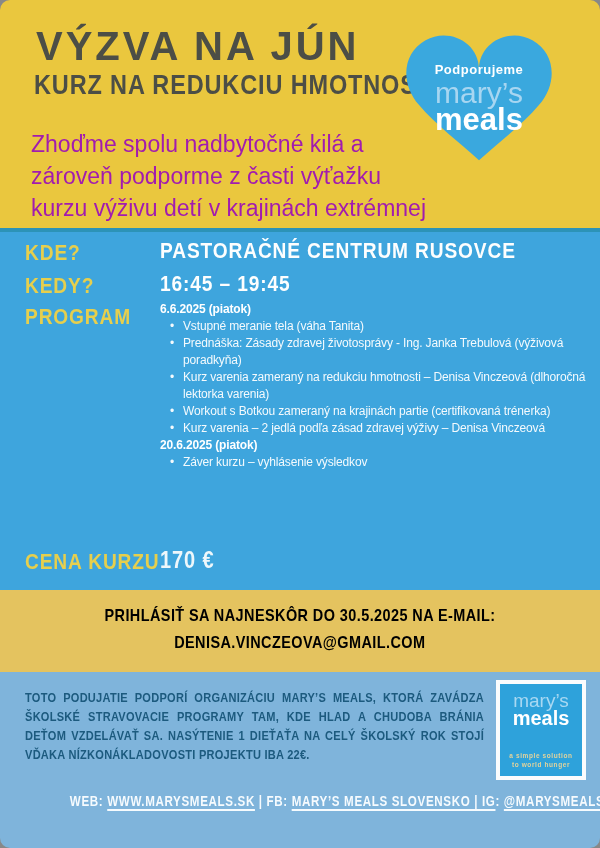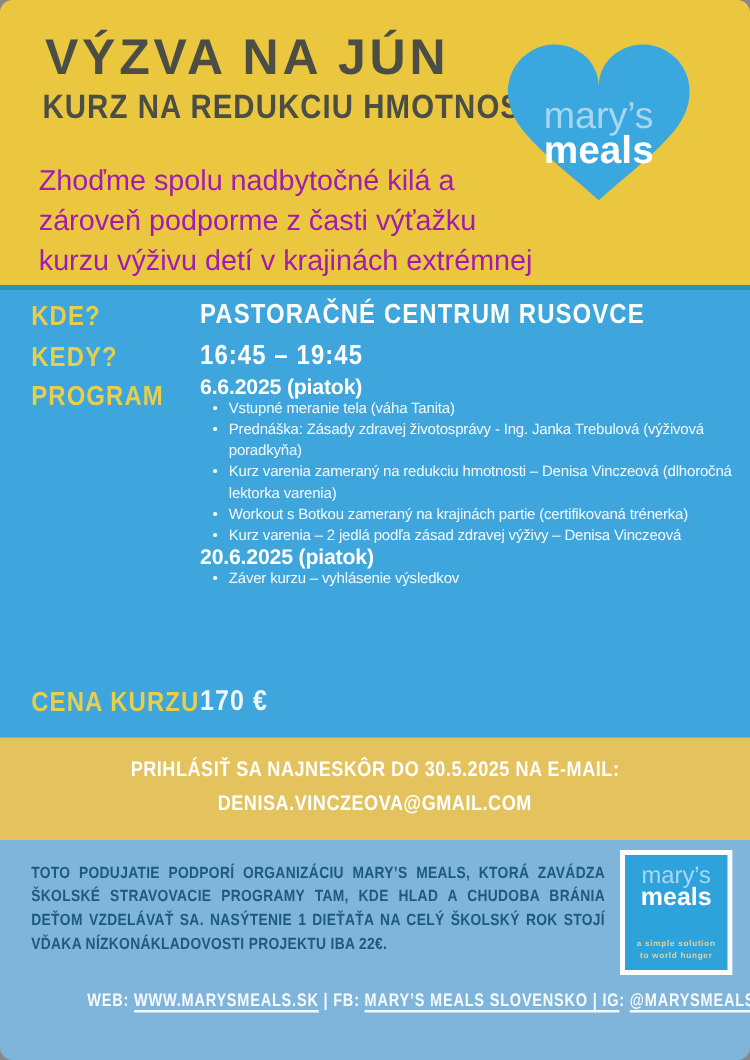--- a/index.html
+++ b/index.html
@@ -32,30 +32,30 @@
   
   .sec-main { left:0; top:232px; width:600px; height:358px; background:#3EA5DD; }
   .lbl { font-size:22px; font-weight:700; letter-spacing:1px; color:#E6CF4D; white-space:nowrap;
          transform:scaleX(0.87); transform-origin:0 0; }
   .val { font-size:22px; font-weight:700; letter-spacing:1px; color:#FDFEFE; white-space:nowrap;
          transform:scaleX(0.87); transform-origin:0 0; }
   .lbl-kde { left:25px; top:240px; }  .val-kde { left:160px; top:238px; }
   .lbl-kedy { left:25px; top:273px; } .val-kedy { left:160px; top:271px; }
   .lbl-program { left:25px; top:304px; }
   .program { left:160px; top:301px; width:432px; font-size:12px; line-height:17px; color:#F4FAFD; letter-spacing:-0.15px; }
-  .prog-date { font-weight:700; font-size:17px; color:#FFFFFF; }
+  .prog-date { font-weight:700; font-size:12px; color:#FFFFFF; }
   .prog-items { list-style:none; margin:0; padding:0 0 0 10px; }
   .prog-items li { position:relative; padding-left:13px; }
   .prog-items li::before { content:'•'; position:absolute; left:0; top:0; }
   .lbl-cena { left:25px; top:549px; }
   .val-cena { left:160px; top:547px; font-size:23px; color:#EDF7FB; }
 
   
   .sec-band { left:0; top:590px; width:600px; height:82px; background:#E4C35F; }
-  .band-row { left:0; width:600px; text-align:center; color:#ffffff; white-space:nowrap; }
+  .band-row { left:0; width:600px; text-align:center; color:#000000; white-space:nowrap; }
   .band-row span { display:inline-block; transform:scaleX(0.85); transform-origin:50% 50%;
                    font-size:17px; font-weight:700; letter-spacing:0.5px; }
   .band-line1 { top:606px; }
   .band-line2 { top:633px; }
 
   
   .sec-bottom { left:0; top:672px; width:600px; height:176px; background:#7FB4DB; }
   .about { left:25px; top:688px; width:540px; font-size:13px; font-weight:700; letter-spacing:0.3px;
            line-height:19px; color:#1C5A7E; text-align:justify;
            transform:scaleX(0.85); transform-origin:0 0; }
@@ -76,20 +76,21 @@
 
   <div class="abs sec-top">
     <div class="abs title1">VÝZVA NA JÚN</div>
     <div class="abs title2">KURZ NA REDUKCIU HMOTNOSTI</div>
     <div class="abs intro">Zhoďme spolu nadbytočné kilá a zároveň podporme z časti výťažku kurzu výživu detí v krajinách extrémnej chudoby.</div>
 
     <div class="abs heart-wrap">
       <svg viewBox="0 0 100 90">
         <path d="M50,28 C50,11 31,2 17,10 C3,18 1,36 13,50 C23,62 38,73 50,84 C62,73 77,62 87,50 C99,36 97,18 83,10 C69,2 50,11 50,28 Z" fill="#3AA8DE"></path>
       </svg>
+      <div class="heart-txt heart-tagline">Podporujeme</div>
       <div class="heart-txt heart-brand1">mary’s</div>
       <div class="heart-txt heart-brand2">meals</div>
     </div>
   </div>
 
   <div class="abs divider"></div>
 
   <div class="abs sec-main"></div>
 
   <div class="abs lbl lbl-kde">KDE?</div>

